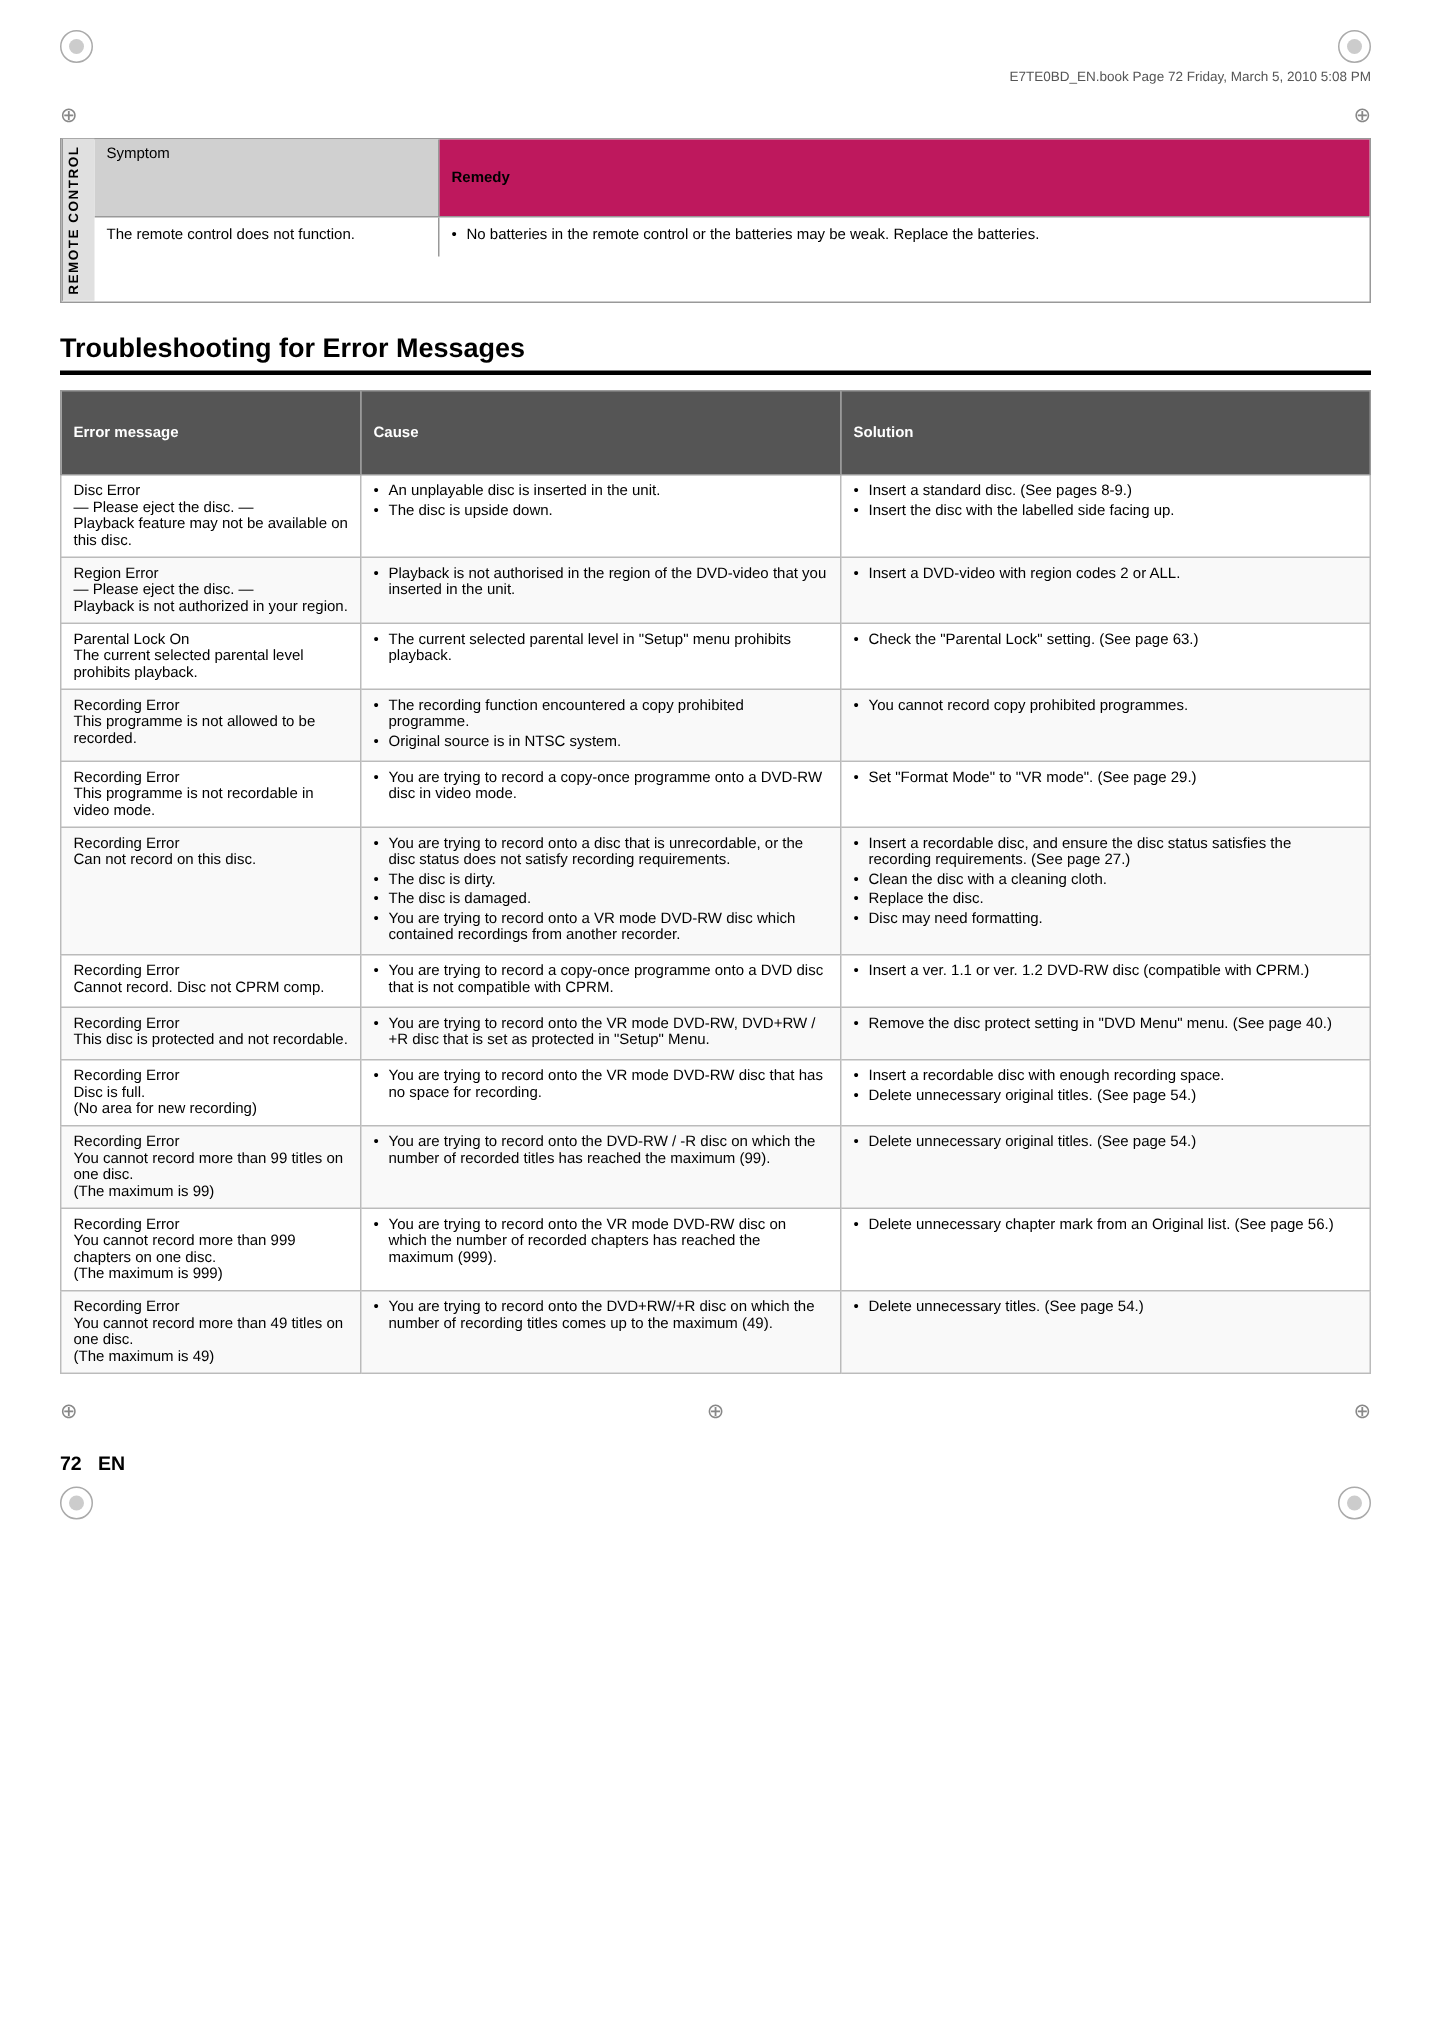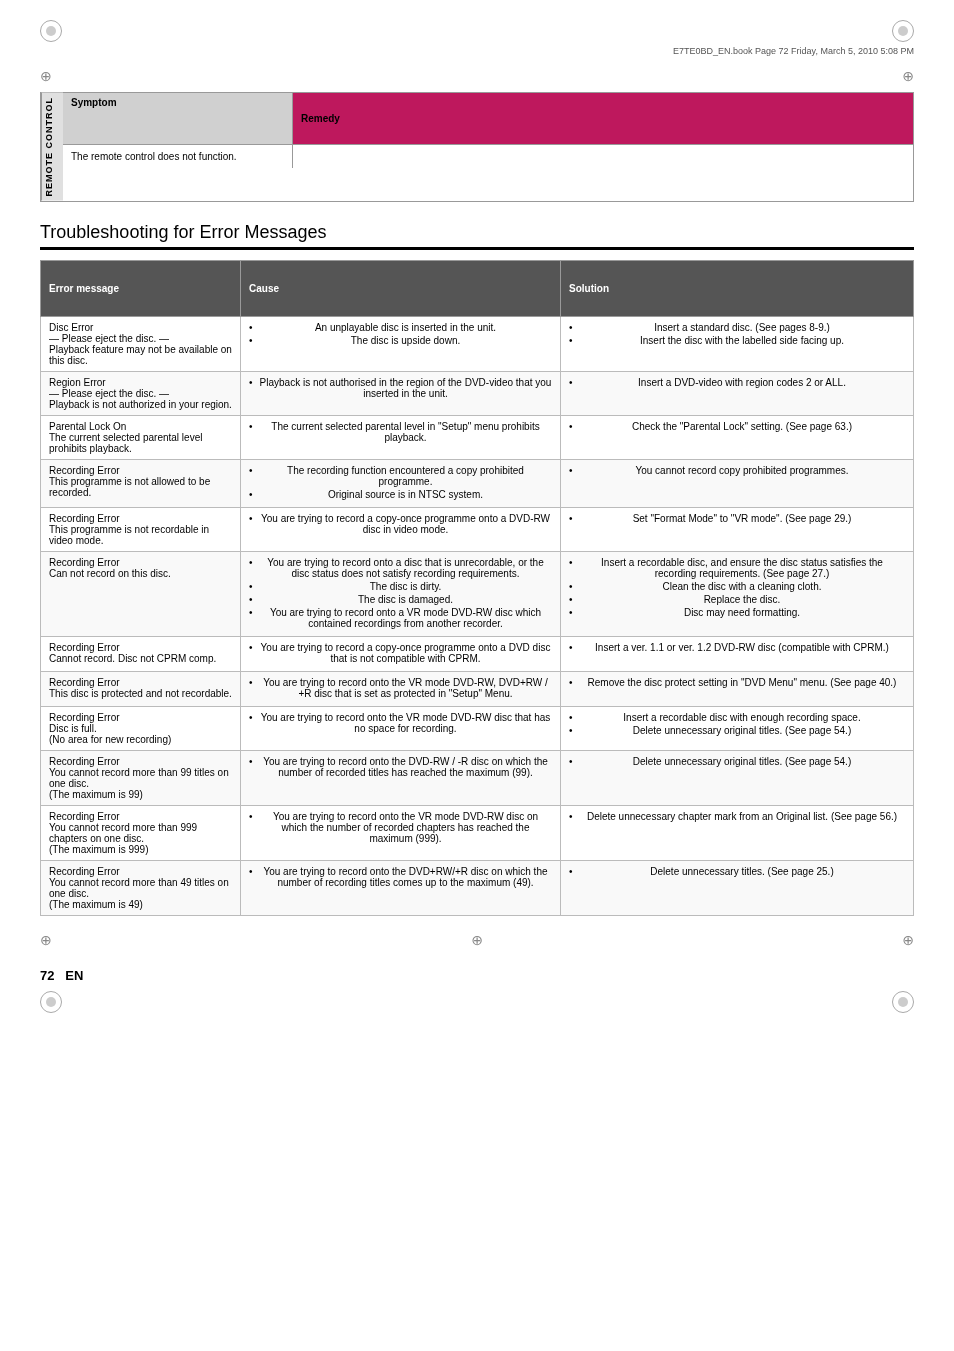--- a/index.html
+++ b/index.html
@@ -45,21 +45,21 @@
       flex: 1;
     }
     .remote-header-row {
       display: flex;
       border-bottom: 1px solid #999;
     }
     .remote-header-symptom {
       width: 230px;
       background: #d0d0d0;
       padding: 4px 8px;
-      font-weight: bold;
+      font-weight: normal;
       font-size: 10px;
       border-right: 1px solid #999;
     }
     .remote-header-remedy {
       flex: 1;
       background: #be185d;
       padding: 20px 8px;
       font-weight: bold;
       font-size: 10px;
     }
@@ -85,21 +85,21 @@
     }
     .remote-remedy-cell p::before {
       content: '•';
       position: absolute;
       left: 0;
     }
 
     
     .section-heading {
       font-size: 18px;
-      font-weight: normal;
+      font-weight: bold;
       margin-bottom: 10px;
       border-bottom: 3px solid #000;
       padding-bottom: 4px;
     }
 
     
     .error-table {
       width: 100%;
       border-collapse: collapse;
       border: 1px solid #999;
@@ -123,21 +123,20 @@
       background: #f9f9f9;
     }
     .error-table td ul {
       list-style: none;
       padding: 0;
     }
     .error-table td ul li {
       padding-left: 10px;
       position: relative;
       margin-bottom: 2px;
-      text-align: center;
     }
     .error-table td ul li::before {
       content: '•';
       position: absolute;
       left: 0;
     }
 
     
     .page-footer {
       margin-top: 20px;
@@ -183,20 +182,21 @@
 <div class="remote-table-wrap">
   <div class="remote-label-cell">REMOTE CONTROL</div>
   <div class="remote-content">
     <div class="remote-header-row">
       <div class="remote-header-symptom">Symptom</div>
       <div class="remote-header-remedy">Remedy</div>
     </div>
     <div class="remote-data-row">
       <div class="remote-symptom-cell">The remote control does not function.</div>
       <div class="remote-remedy-cell">
+        <p>No batteries in the remote control or the batteries may be weak. Replace the batteries.</p>
       </div>
     </div>
   </div>
 </div>
 
 <h2 class="section-heading">Troubleshooting for Error Messages</h2>
 
 <table class="error-table">
   <thead>
     <tr>
@@ -379,21 +379,21 @@
         <td style="white-space: pre-line;">Recording Error
 You cannot record more than 49 titles on one disc.
 (The maximum is 49)</td>
         <td>
           <ul>
             <li>You are trying to record onto the DVD+RW/+R disc on which the number of recording titles comes up to the maximum (49).</li>
           </ul>
         </td>
         <td>
           <ul>
-            <li>Delete unnecessary titles. (See page 25.)</li>
+            <li>Delete unnecessary titles. (See page 54.)</li>
           </ul>
         </td>
       </tr>
     </tbody>
 </table>
 
 <div style="display:flex; justify-content:space-between; margin-top:16px;">
   <span class="cross-sym">⊕</span>
   <span class="cross-sym">⊕</span>
   <span class="cross-sym">⊕</span>

